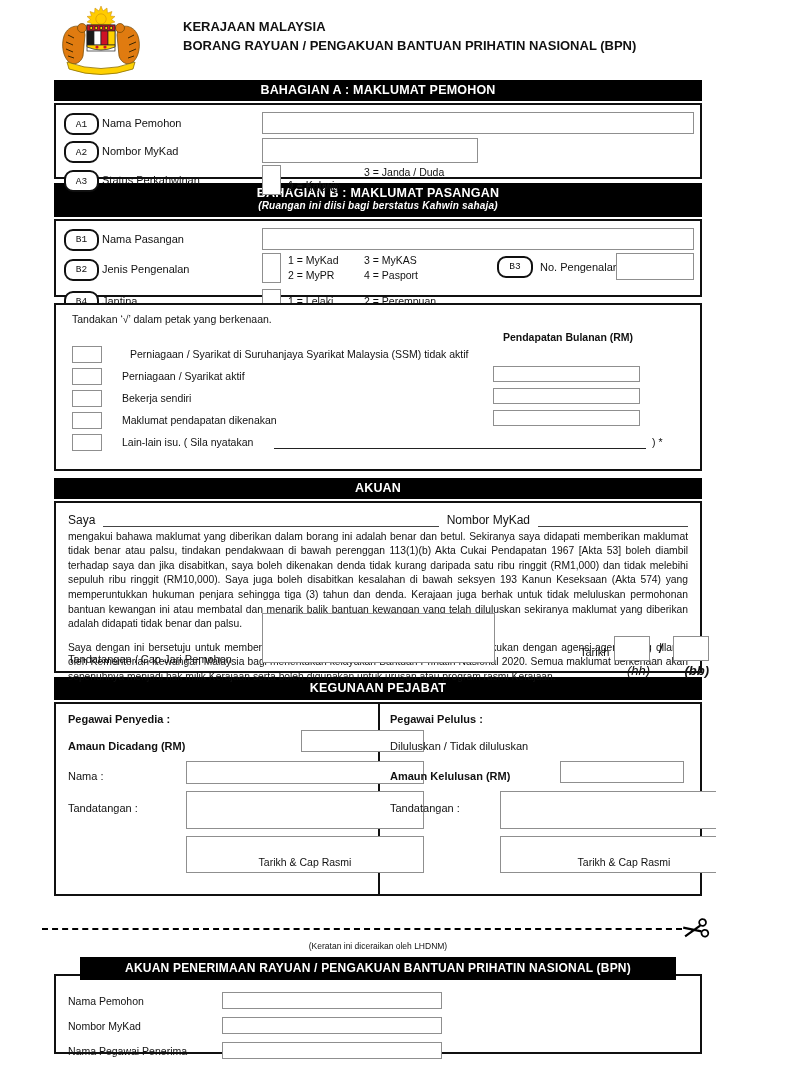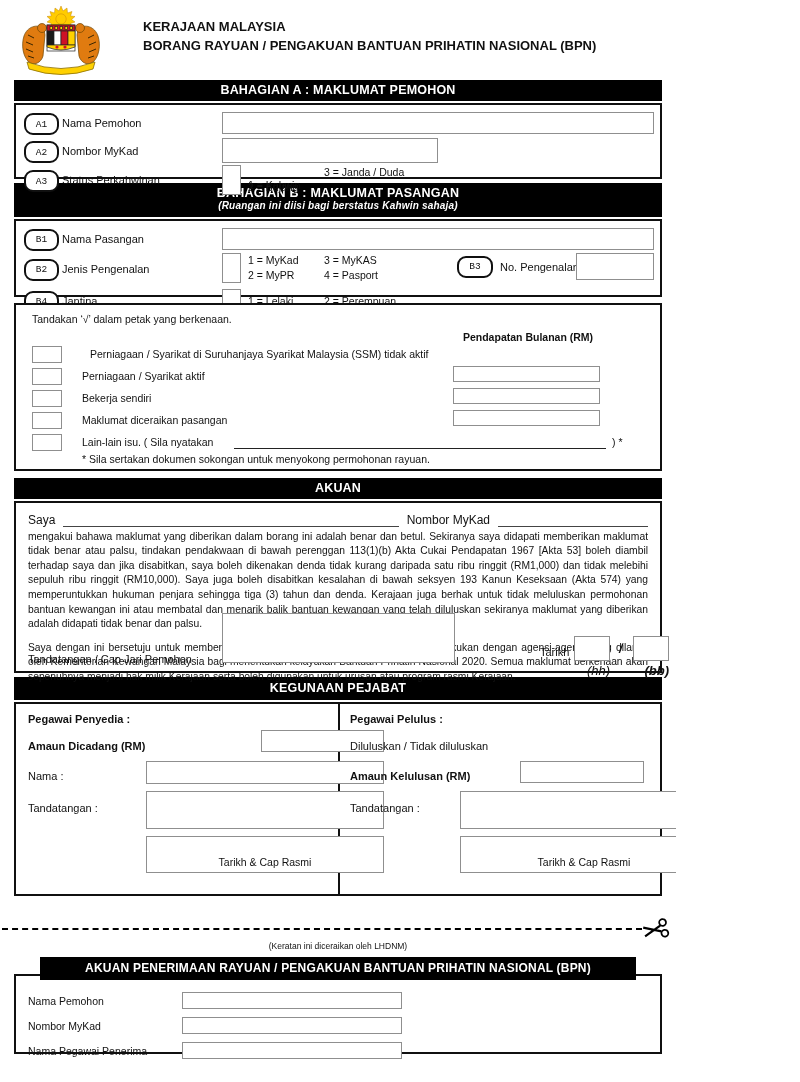--- a/index.html
+++ b/index.html
@@ -1,17 +1,17 @@
 <!DOCTYPE html>
 <html><head>
 <meta charset="utf-8">
 <style>
   html,body{margin:0;padding:0;background:#fff;}
   .page{width:676px;height:1082px;background:#fff;position:relative;overflow:hidden;
-        font-family:"Liberation Sans", sans-serif;color:#111;}
+        font-family:"Liberation Sans", sans-serif;color:#111;margin-left:40px;}
   .content{margin:0 14px;}
 
   
   .hdr{display:flex;align-items:flex-start;padding:5px 0 0 11px;height:75px;}
   .hdr-titles{margin-left:32px;padding-top:13px;font-weight:bold;font-size:13px;line-height:1.45;}
 
   
   .bar{background:#000;color:#fff;text-align:center;font-weight:bold;
        font-size:12.5px;letter-spacing:.2px;padding:3px 0 4px;}
   .bar .bar-sub{font-size:10px;font-style:italic;font-weight:bold;line-height:1.25;}
@@ -178,29 +178,28 @@
 
       <div class="chk-abs" style="left:16px;top:63px;width:30px;height:17px;"></div>
       <span class="cl-label" style="left:66px;top:65px;">Perniagaan / Syarikat aktif</span>
       <div class="chk-abs" style="left:437px;top:61px;width:147px;height:16px;"></div>
 
       <div class="chk-abs" style="left:16px;top:85px;width:30px;height:17px;"></div>
       <span class="cl-label" style="left:66px;top:87px;">Bekerja sendiri</span>
       <div class="chk-abs" style="left:437px;top:83px;width:147px;height:16px;"></div>
 
       <div class="chk-abs" style="left:16px;top:107px;width:30px;height:17px;"></div>
-      <span class="cl-label" style="left:66px;top:109px;">Maklumat diceraikan pasangan</span>
+      <span class="cl-label" style="left:66px;top:109px;">Maklumat pendapatan dikenakan</span>
       <div class="chk-abs" style="left:437px;top:105px;width:147px;height:16px;"></div>
 
       <div class="chk-abs" style="left:16px;top:129px;width:30px;height:17px;"></div>
       <span class="cl-label" style="left:66px;top:131px;">Lain-lain isu. ( Sila nyatakan</span>
       <div class="writein" style="left:218px;top:128px;width:372px;height:15px;"></div>
       <span class="cl-label" style="left:596px;top:131px;">) *</span>
 
-      <span class="cl-label" style="left:66px;top:148px;">* Sila sertakan dokumen sokongan untuk menyokong permohonan rayuan.</span>
     </div>
 
     <div class="bar" style="margin-top:7px;">
       <span>AKUAN</span>
     </div>
     <div class="sbox" style="margin-top:2px;height:172px;">
       <div class="saya-line">
         <span>Saya</span>
         <span class="uline" style="flex:1;margin:0 8px;"></span>
         <span>Nombor  MyKad</span>

